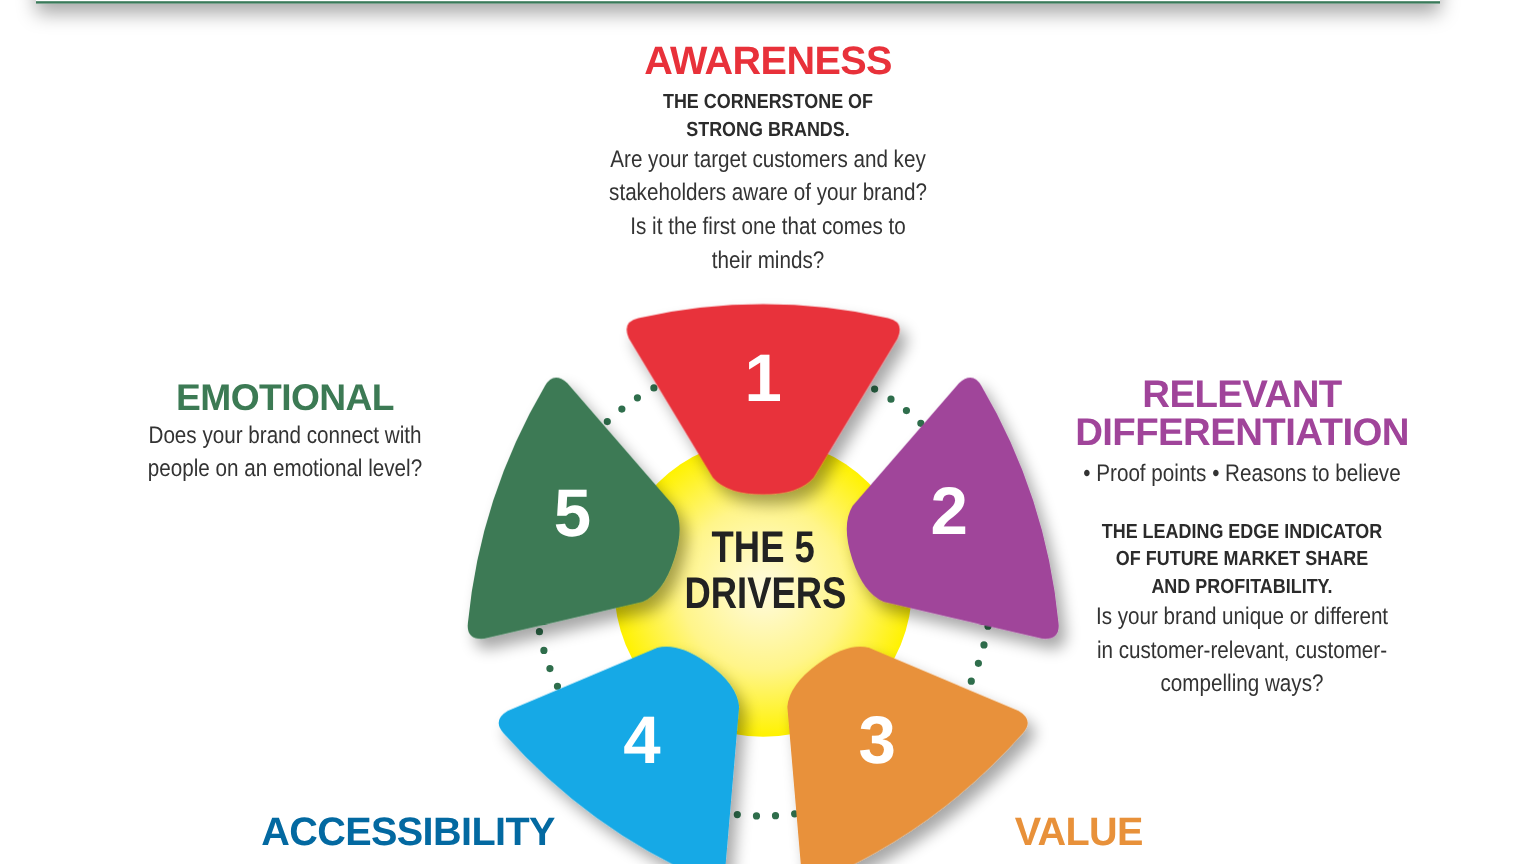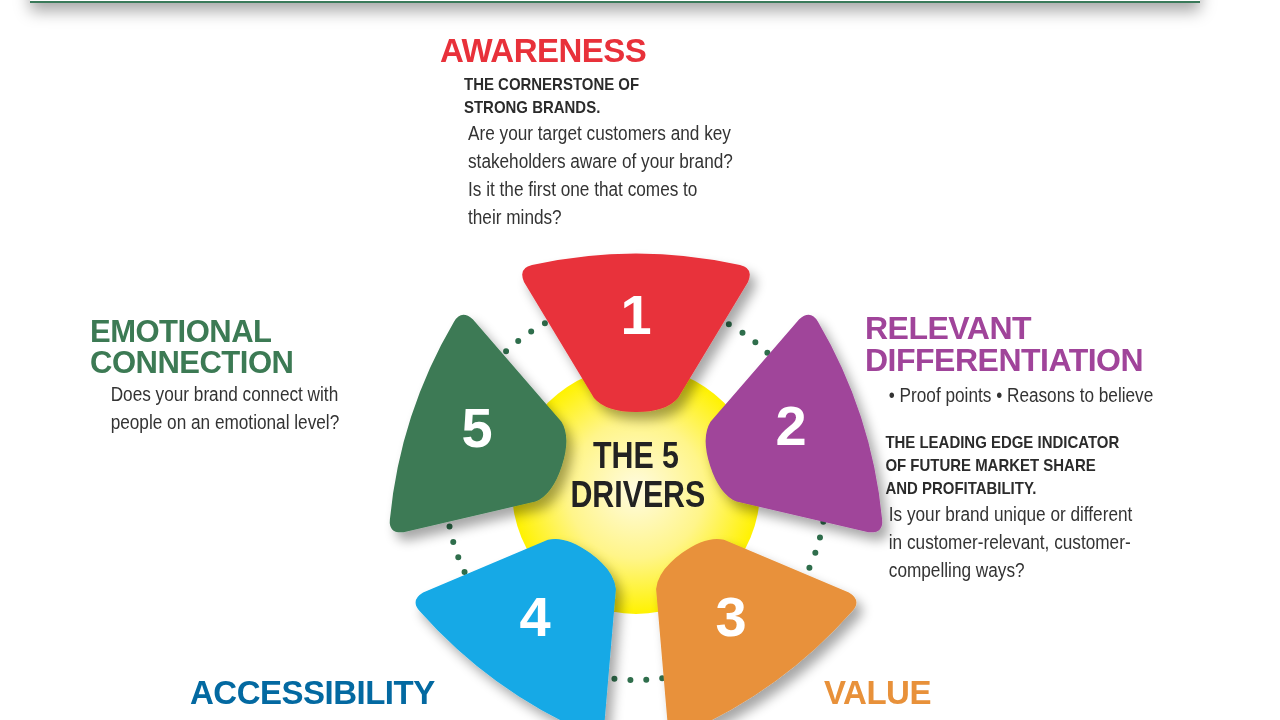--- a/index.html
+++ b/index.html
@@ -7,21 +7,21 @@
     width: 1280px; height: 720px; overflow: hidden; position: relative;
     background: #ffffff;
     font-family: "Liberation Sans", sans-serif;
   }
   .top-bar {
     position: absolute; left: 30px; top: -40px; width: 1170px; height: 41px;
     background: #ffffff; border-bottom: 2px solid #3a7a5a;
     box-shadow: 0 8px 16px rgba(0,0,0,0.35);
   }
   .diagram { position: absolute; left: 0; top: 0; width: 1280px; height: 720px; }
-  .block { position: absolute; text-align: left; }
+  .block { position: absolute; text-align: center; }
   .title {
     font-family: "Liberation Sans", sans-serif; font-weight: bold;
     letter-spacing: -0.5px; line-height: 1.0;
   }
   .sub {
     font-family: "Liberation Sans", sans-serif; font-weight: bold; color: #2b2b2b;
     font-size: 17px; line-height: 23px; transform: scaleX(0.88); transform-origin: center;
   }
   .body-text {
     font-family: "Liberation Sans", sans-serif; color: #333333;
@@ -136,21 +136,20 @@
   <div class="body-text">
     <div>Is your brand unique or different</div>
     <div>in customer-relevant, customer-</div>
     <div>compelling ways?</div>
   </div>
 </div>
 
 <div class="block" id="emotional">
   <div class="title">
     <div>EMOTIONAL</div>
-    <div>CONNECTION</div>
   </div>
   <div class="body-text">
     <div>Does your brand connect with</div>
     <div>people on an emotional level?</div>
   </div>
 </div>
 
 <div class="block" id="accessibility">
   <div class="title">ACCESSIBILITY</div>
 </div>

